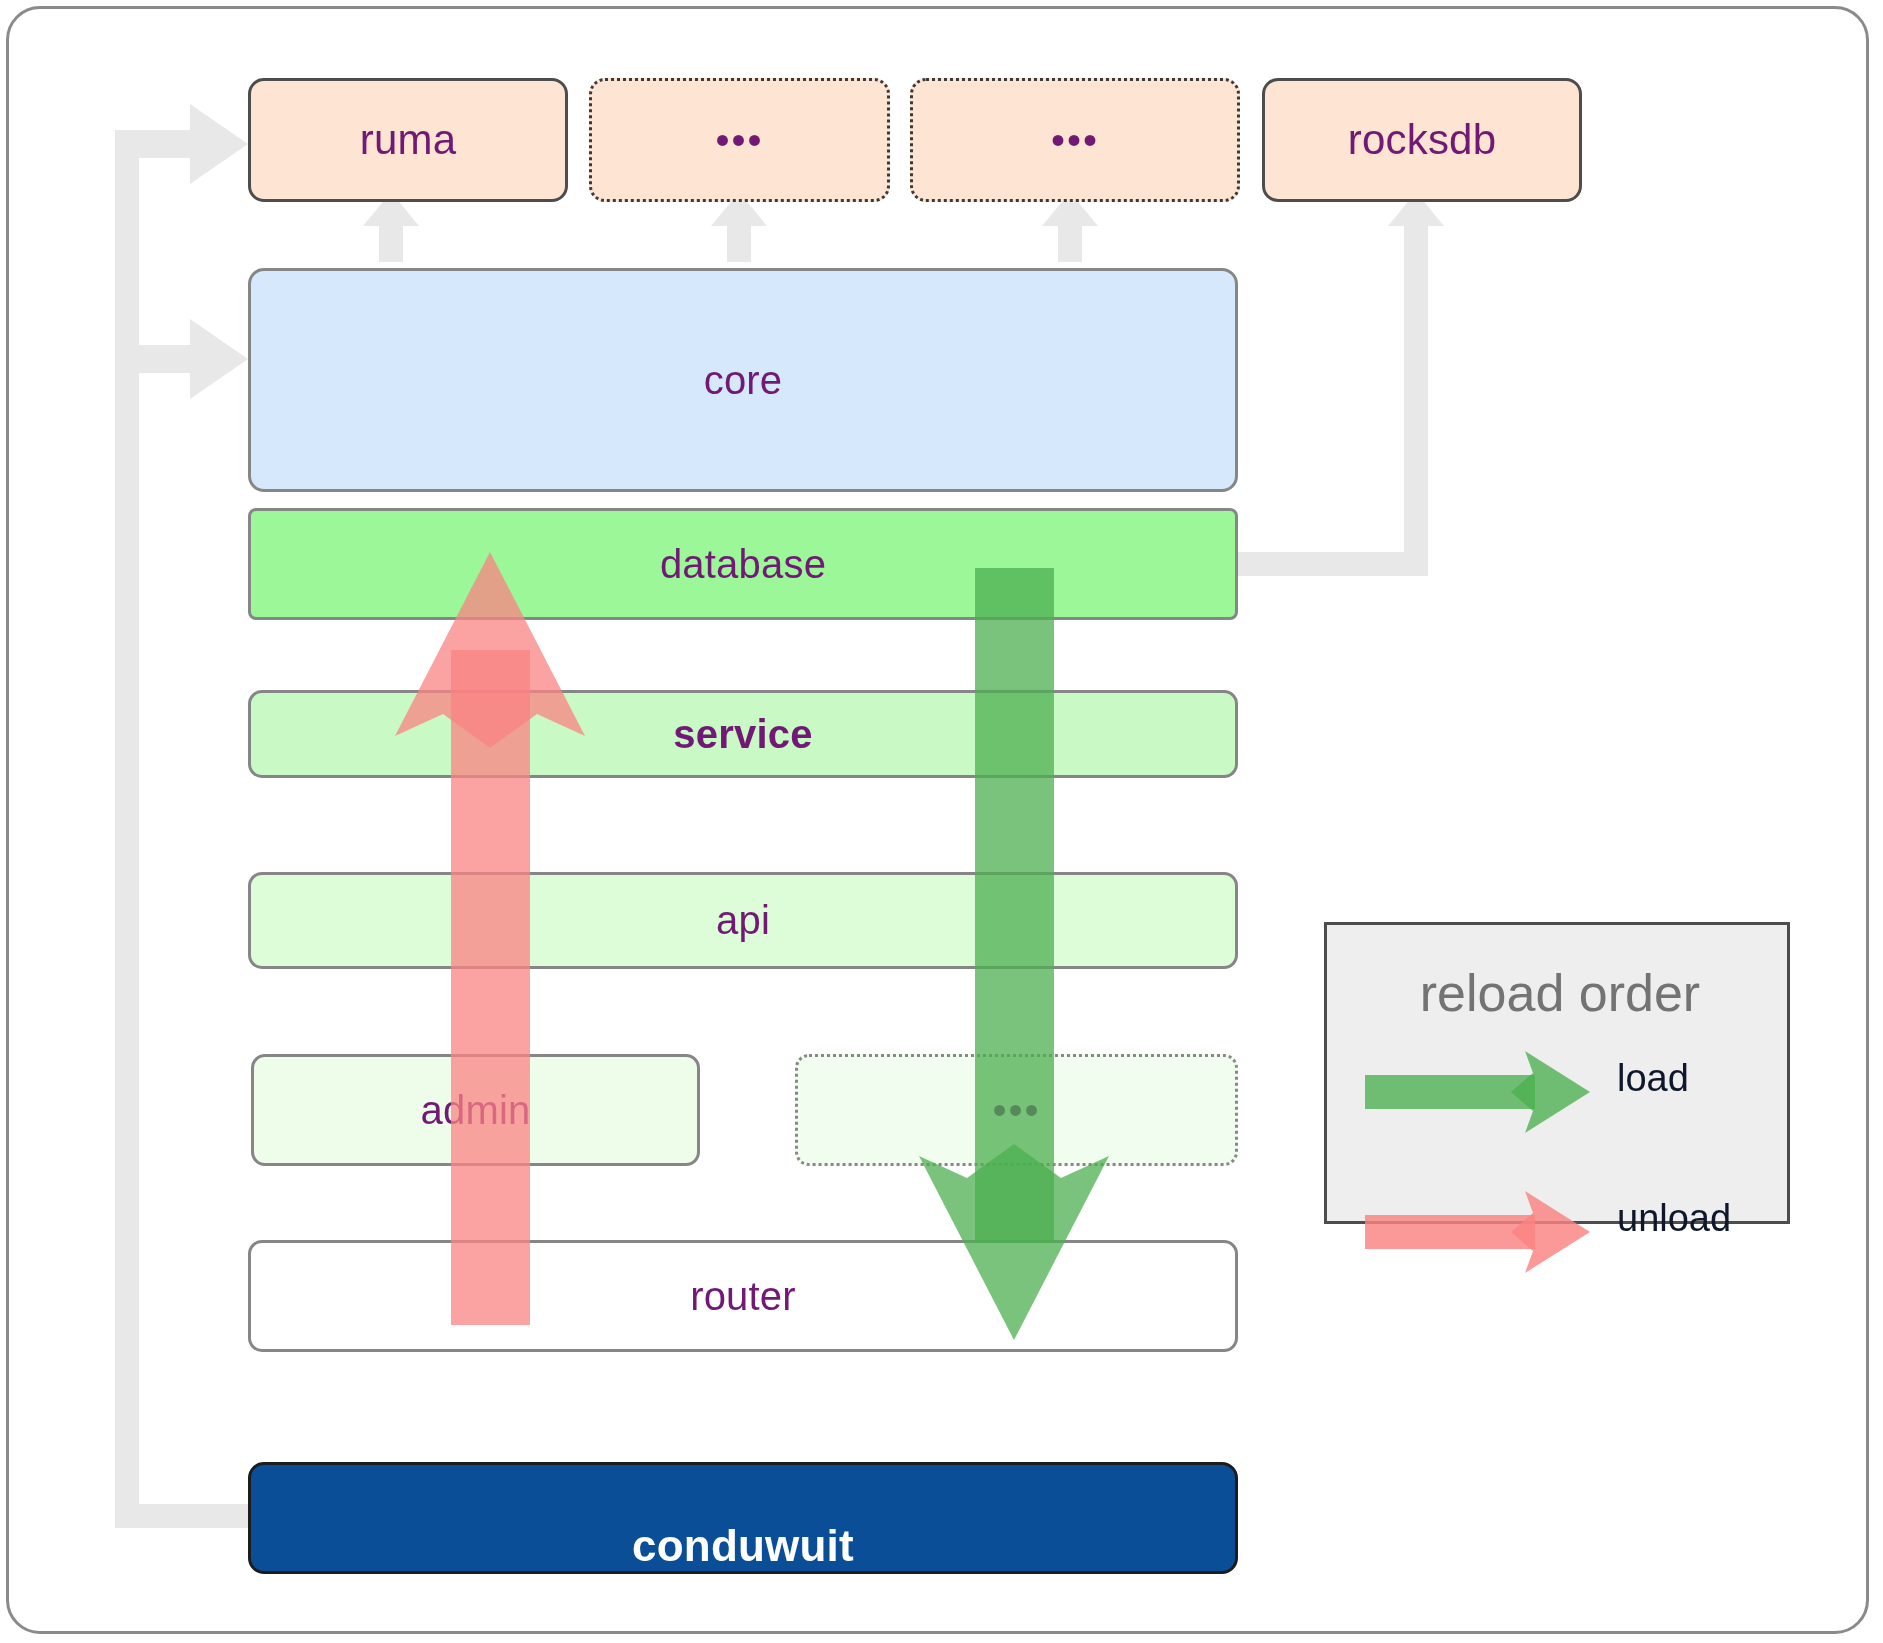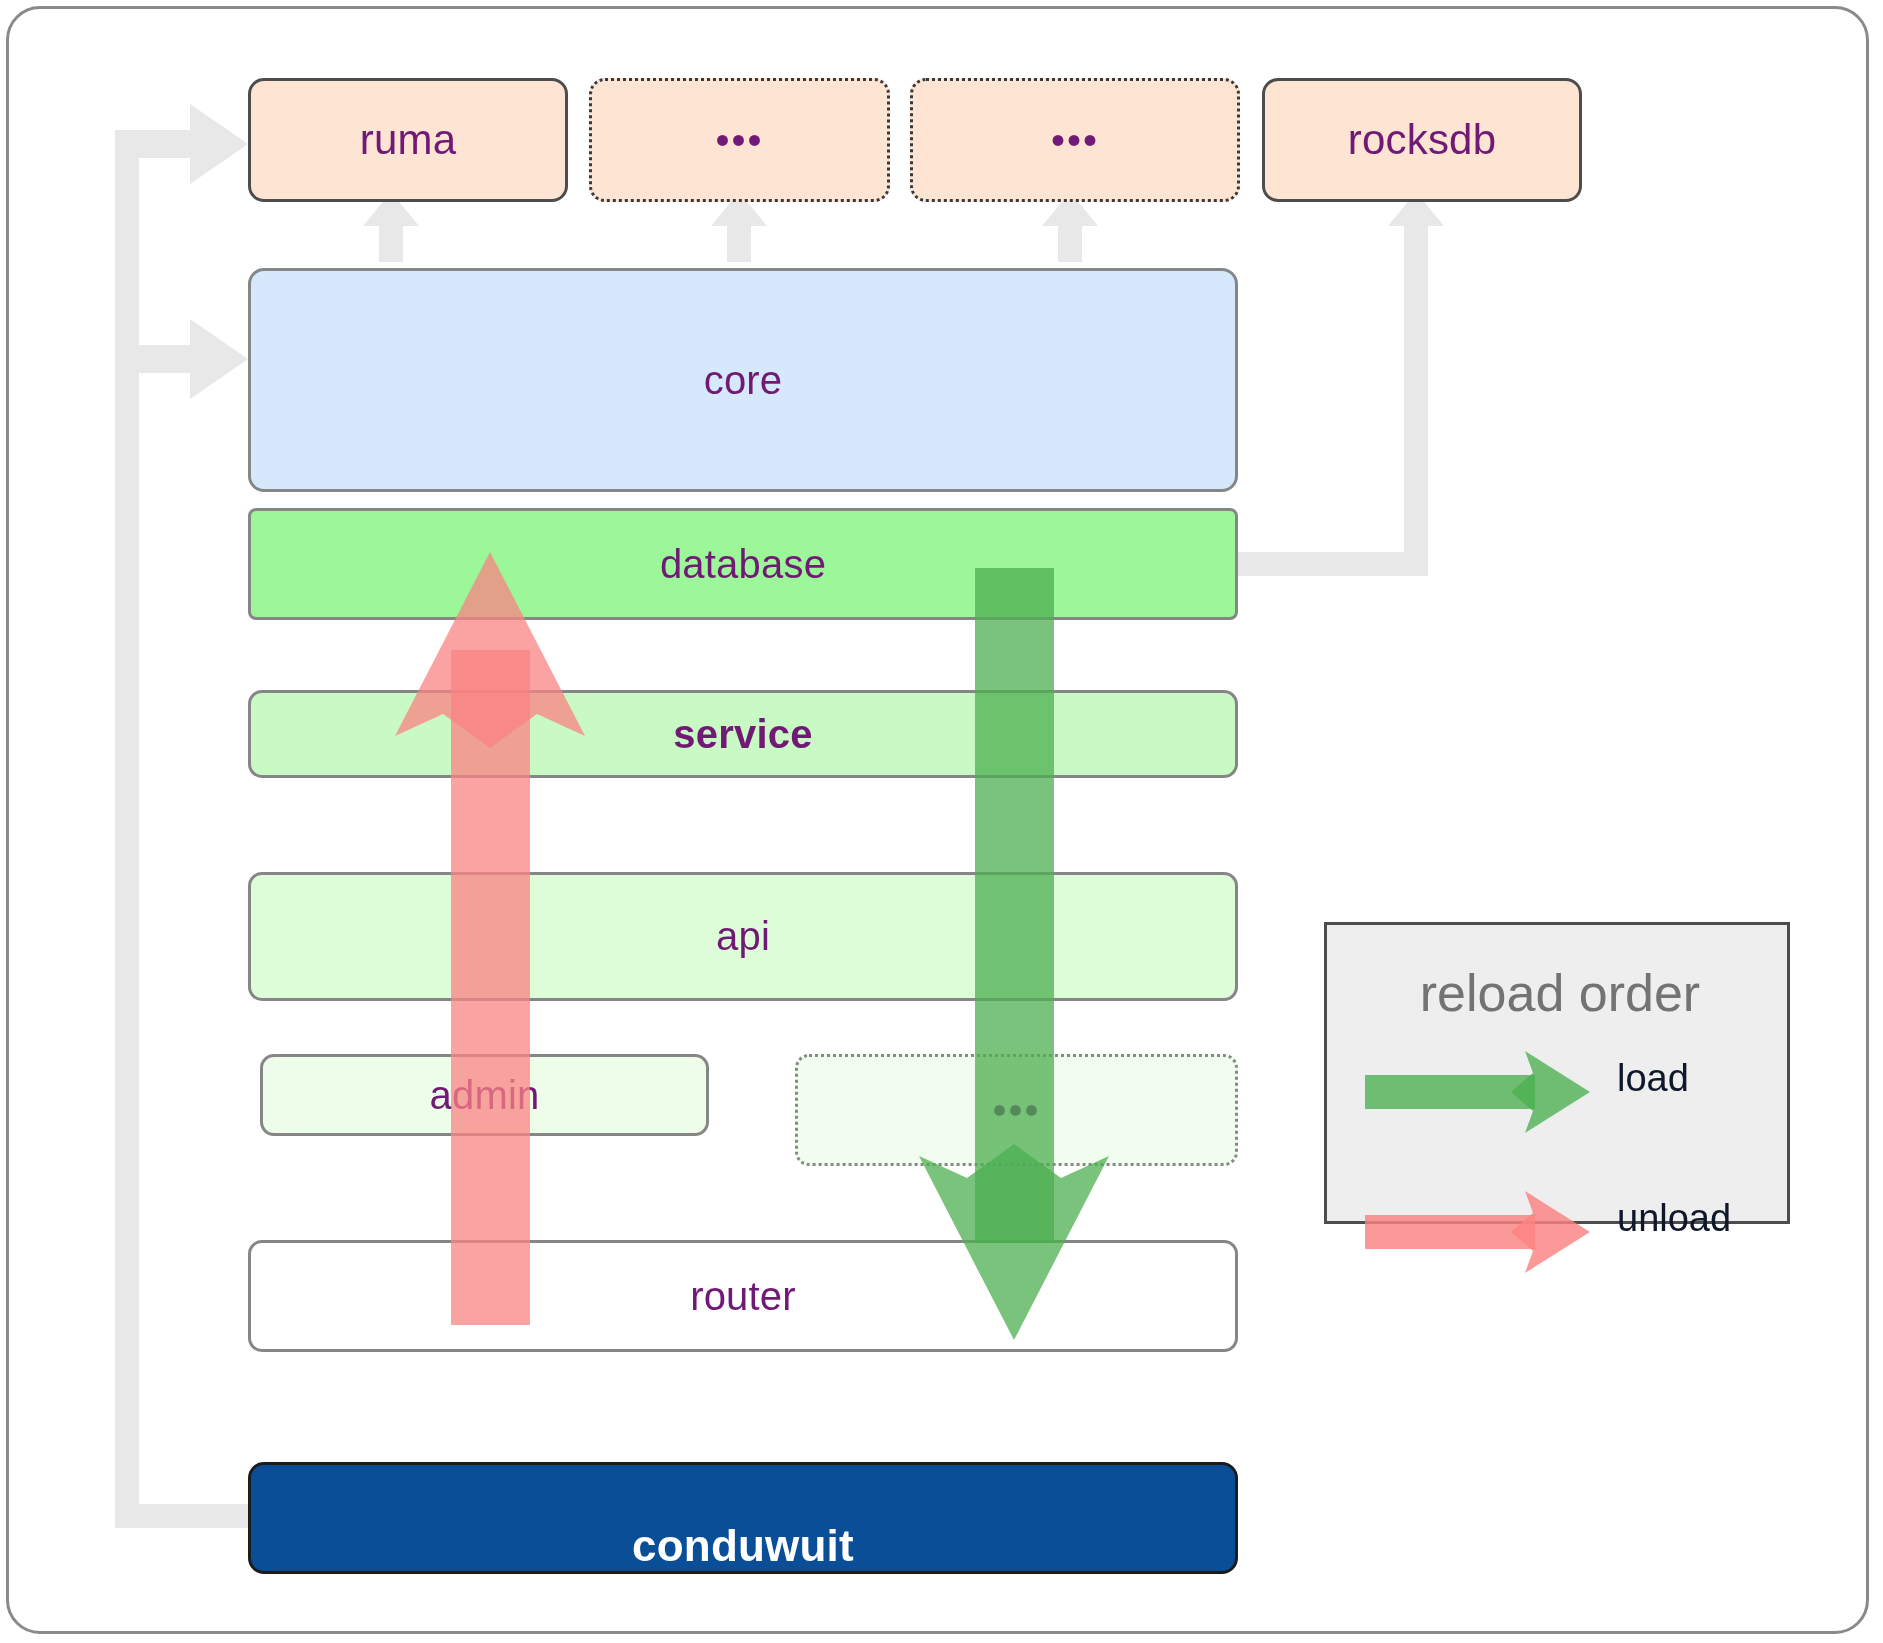--- a/index.html
+++ b/index.html
@@ -200,25 +200,25 @@
   </div>
 
   <div class="node database" style="left:248px; top:508px; width:990px; height:112px;border-radius:8px;">
     <span>database</span>
   </div>
 
   <div class="node service" style="left:248px; top:690px; width:990px; height:88px;font-weight:bold;">
     <span>service</span>
   </div>
 
-  <div class="node api" style="left:248px; top:872px; width:990px; height:129px;">
+  <div class="node api" style="left:248px; top:872px; width:990px; height:97px;">
     <span>api</span>
   </div>
 
-  <div class="node admin" style="left:260px; top:1054px; width:449px; height:82px;align-items:center;">
+  <div class="node admin" style="left:251px; top:1054px; width:449px; height:112px;align-items:center;">
     <span>admin</span>
   </div>
 
   <div class="node ellipsis-layer" style="left:795px; top:1054px; width:443px; height:112px;">
     <span class="dots">•••</span>
   </div>
 
   <div class="node router" style="left:248px; top:1240px; width:990px; height:112px;">
     <span>router</span>
   </div>

